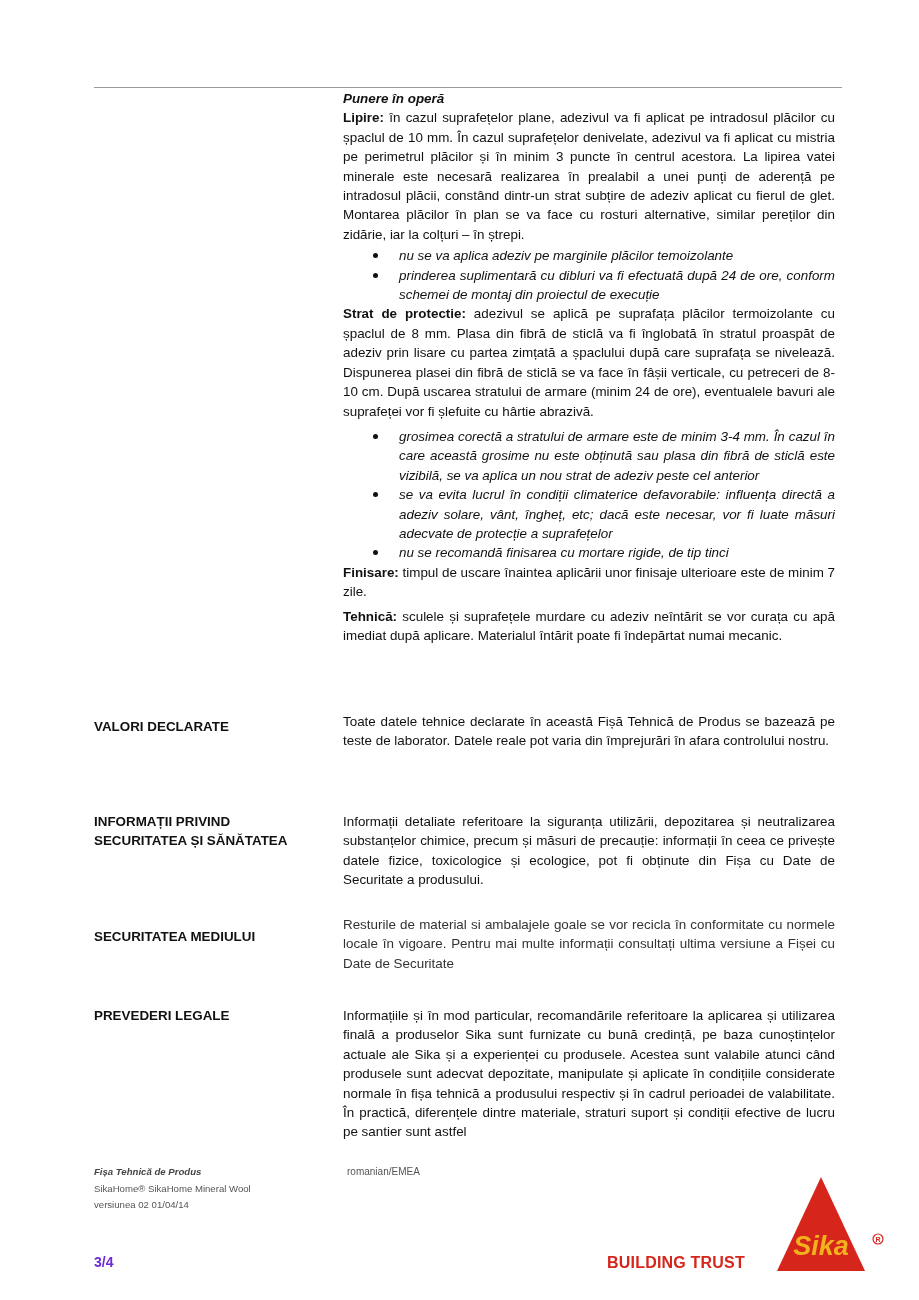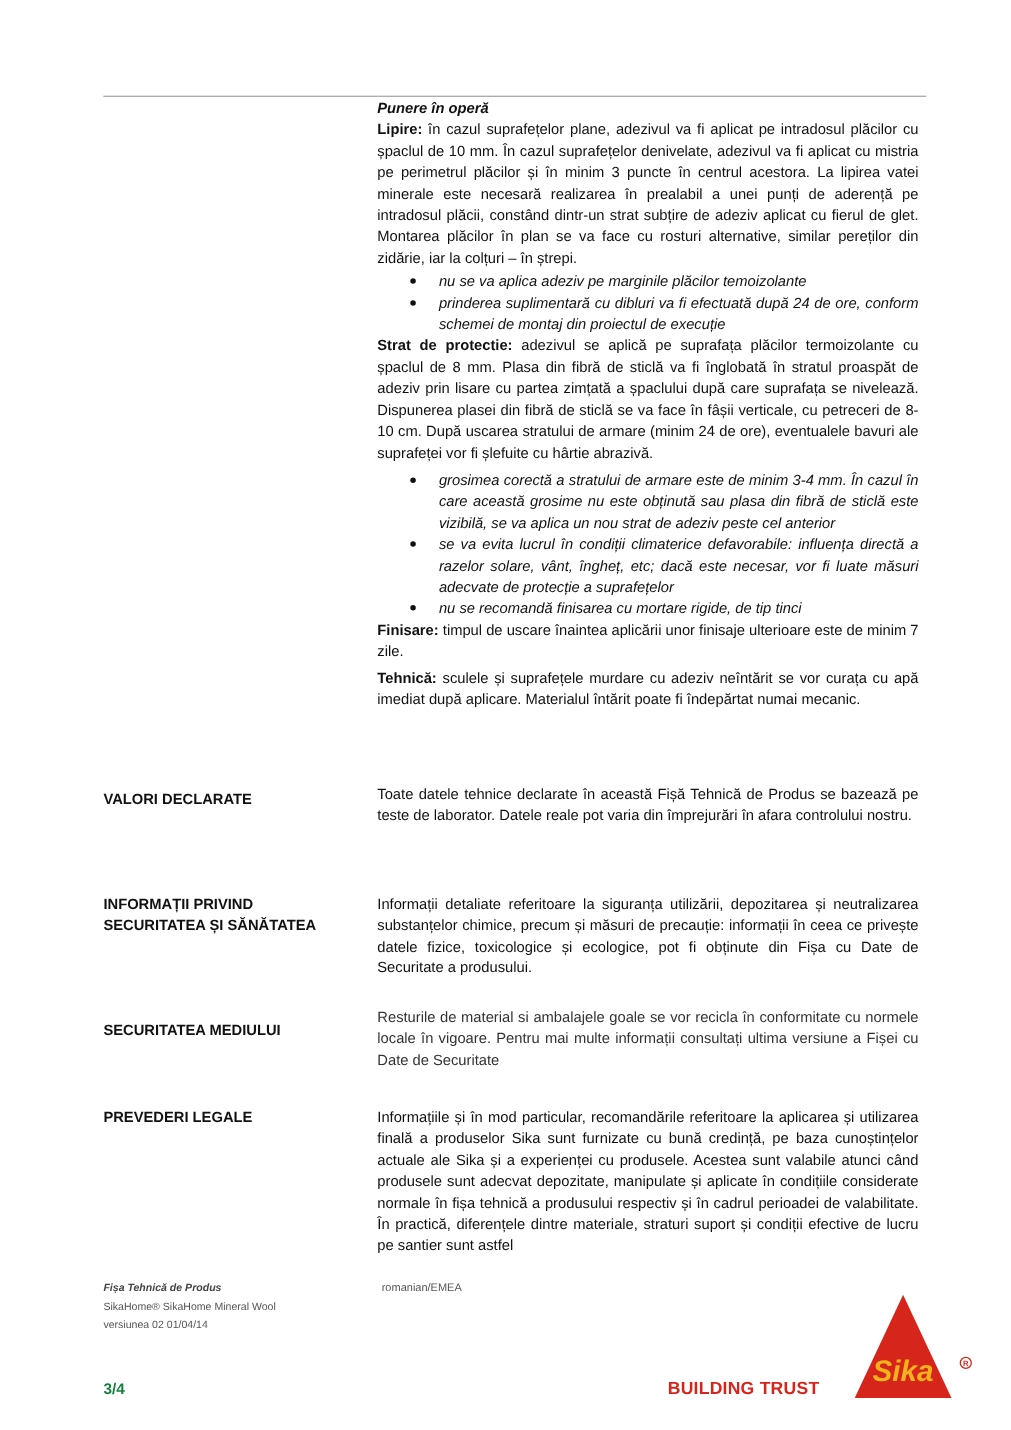--- a/index.html
+++ b/index.html
@@ -37,21 +37,21 @@
       position: absolute; left: 94px; top: 1164px;
       font-size: 9.6px; line-height: 16.5px; color: #555555;
     }
     .footer-left .ft-title { font-weight: bold; color: #444; font-style: italic; }
     .footer-mid {
       position: absolute; left: 347px; top: 1164px;
       font-size: 10px; line-height: 16.5px; color: #555555;
     }
     .page-num {
       position: absolute; left: 94px; top: 1254px;
-      font-size: 14px; font-weight: bold; color: #15803d;
+      font-size: 14px; font-weight: bold; color: #6d28d9;
     }
     .slogan {
       position: absolute; left: 607px; top: 1254px;
       font-size: 16px; font-weight: bold; letter-spacing: 0.2px;
       color: #d6261c;
       text-align: right;
     }
     .logo {
       position: absolute; left: 777px; top: 1177px; width: 110px; height: 96px;
     }
@@ -64,21 +64,21 @@
 <div class="main-col" style="top:89px;">
   <p class="h-italic">Punere în operă</p>
   <p class="just"><span class="b">Lipire:</span><span> în cazul suprafețelor plane, adezivul va fi aplicat pe intradosul plăcilor cu  șpaclul de 10 mm. În cazul suprafețelor denivelate, adezivul va fi aplicat cu mistria pe perimetrul plăcilor și în minim 3 puncte în centrul acestora. La lipirea vatei minerale este necesară realizarea în prealabil a unei punți de aderență pe intradosul plăcii, constând dintr-un strat subțire de adeziv aplicat cu fierul de glet. Montarea plăcilor în plan se va face cu rosturi alternative, similar pereților din zidărie, iar la colțuri – în ștrepi.</span></p>
   <ul class="bul">
     <li>nu se va aplica adeziv pe marginile plăcilor temoizolante</li>
     <li>prinderea suplimentară cu dibluri va fi efectuată după 24 de ore, conform schemei de montaj din  proiectul  de execuție</li>
   </ul>
   <p class="just"><span class="b">Strat de protectie:</span><span>  adezivul se aplică pe suprafața plăcilor termoizolante cu șpaclul de 8 mm. Plasa din fibră de sticlă va fi înglobată în stratul proaspăt de adeziv prin lisare cu partea zimțată a șpaclului după care suprafața se nivelează. Dispunerea plasei din fibră de sticlă se va face în fâșii verticale, cu petreceri de 8-10 cm. După uscarea stratului de armare (minim 24 de ore), eventualele bavuri ale suprafeței vor fi șlefuite cu hârtie abrazivă.</span></p>
   <ul class="bul" style="margin-top:6px;">
     <li>grosimea corectă a stratului de armare este de minim 3-4 mm. În cazul în care această grosime nu este obținută sau plasa din fibră de sticlă este vizibilă,  se va aplica un nou strat de adeziv peste cel anterior</li>
-    <li>se va evita lucrul în condiții climaterice defavorabile: influența directă a razelor solare, vânt, îngheț, etc; dacă este necesar, vor fi luate măsuri adecvate de protecție a suprafețelor</li>
+    <li>se va evita lucrul în condiții climaterice defavorabile: influența directă a adeziv solare, vânt, îngheț, etc; dacă este necesar, vor fi luate măsuri adecvate de protecție a suprafețelor</li>
     <li>nu se recomandă finisarea cu mortare rigide, de tip tinci</li>
   </ul>
   <p class="just"><span class="b">Finisare:</span><span> timpul de uscare înaintea aplicării unor finisaje ulterioare este de minim 7 zile.</span></p>
   <p class="just" style="margin-top:5px;"><span class="b">Tehnică:</span><span> sculele și suprafețele murdare cu adeziv neîntărit se vor curața cu apă imediat după aplicare. Materialul întărit poate fi îndepărtat numai mecanic.</span></p>
 </div>
 
 <div class="side-label" style="top:717px;">VALORI DECLARATE</div>
 <div class="main-col just" style="top:712px;">Toate datele tehnice declarate în această Fișă Tehnică de Produs se bazează pe teste de laborator. Datele reale pot  varia din împrejurări în afara controlului nostru.</div>
 
 <div class="side-label" style="top:812px;">

